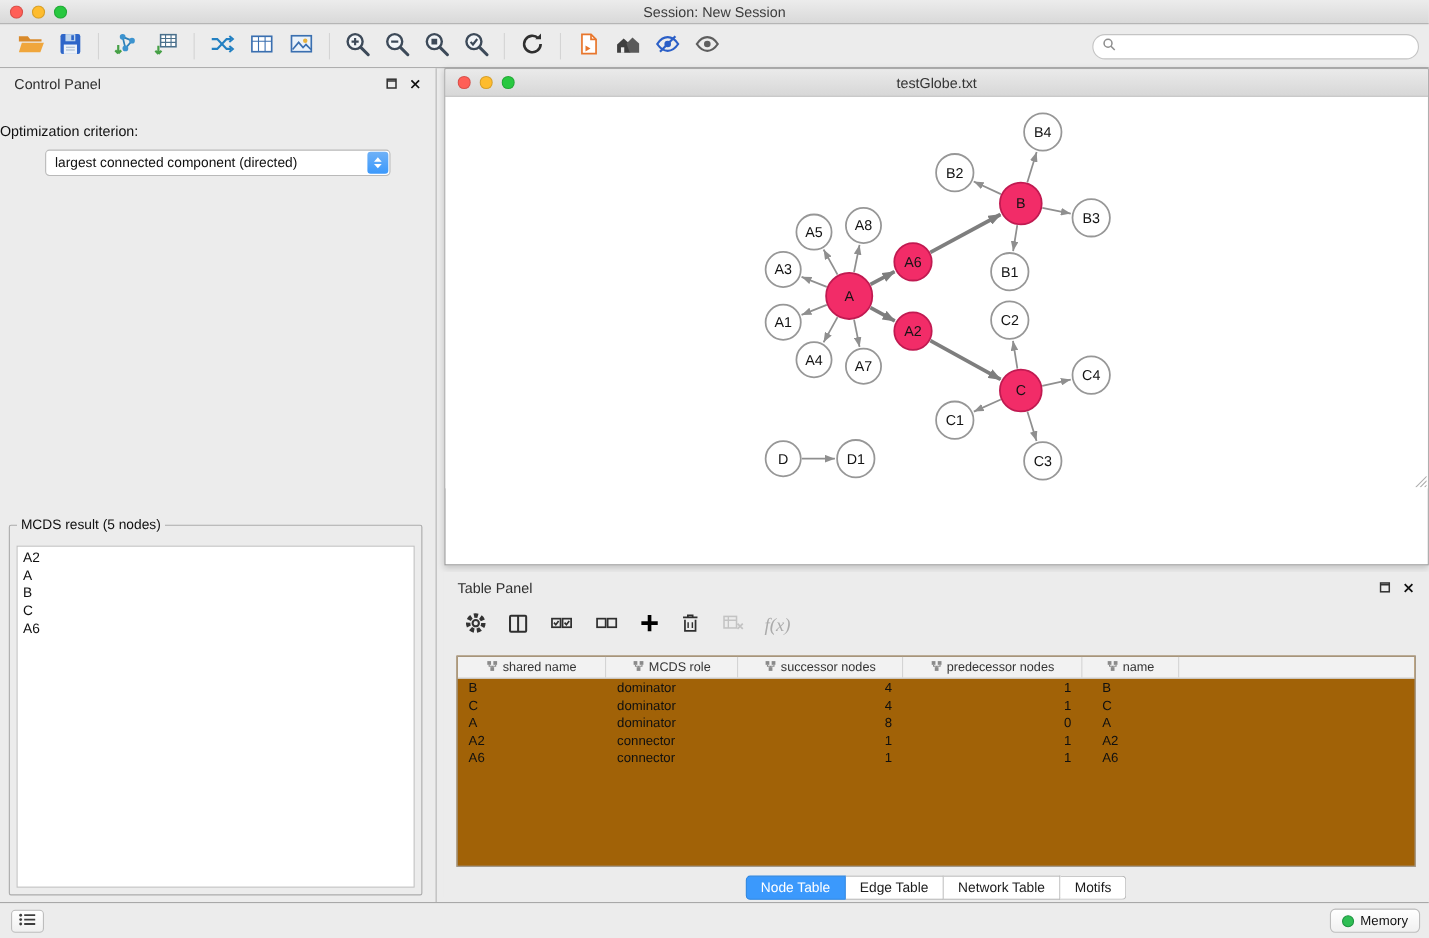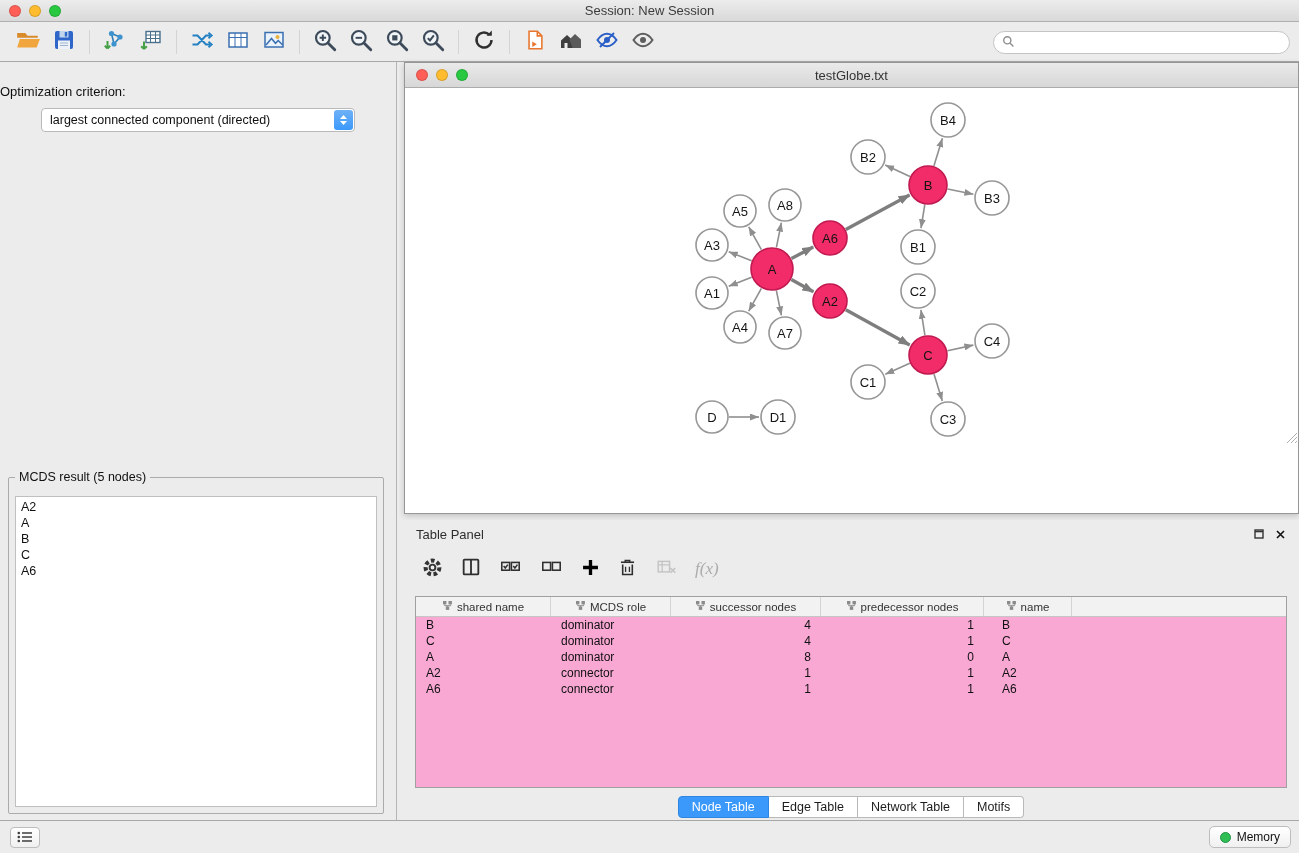--- a/index.html
+++ b/index.html
@@ -69,21 +69,21 @@
   .node-mcds { fill:var(--mcds,#F22C68); stroke:#C01A51; stroke-width:1.6; }
   .node-label { font-size:13px; fill:#141414; text-anchor:middle; font-family:"Liberation Sans",sans-serif; }
   .edge-thin { stroke:#8F8F8F; stroke-width:1.6; }
   .edge-bold { stroke:#7E7E7E; stroke-width:3.4; }
   .grip { position:absolute; right:1px; bottom:1px; }
 
   
   .table-panel { position:absolute; left:403px; top:520px; width:896px; height:296px; background:#ECECEC; }
   .tp-toolbar { height:42px; display:flex; align-items:center; padding-left:18px; gap:16px;text-align:center; }
   .fx-label { font-family:"Liberation Serif", serif; font-style:italic; font-size:17px; color:#ABABAB; }
-  .table-box { position:absolute; left:12px; top:76px; width:872px; height:192px; background:#f9a8d4;
+  .table-box { position:absolute; left:12px; top:76px; width:872px; height:192px; background:#a16207;
     border:1px solid #A0A0A0; overflow:hidden; }
   .thead { display:flex; height:20px; background:#F2F2F2; border-bottom:1px solid #C6C6C6; }
   .th { display:flex; align-items:center; justify-content:center; gap:4px; font-size:11.5px; color:#333;
     border-right:1px solid #D4D4D4; }
   .th.filler { flex:1; border-right:none; }
   .tbody { }
   .tr { display:flex; height:16px; align-items:center; }
   .td { font-size:12px; color:#101010; white-space:nowrap; overflow:hidden; }
   .tp-tabs { position:absolute; left:0; right:0; top:276px; display:flex; justify-content:center; }
   .tp-tab { font-size:12.5px; padding:3px 13px; background:#fff; border:1px solid #B9B9B9; border-left:none; color:#1c1c1c; }
@@ -237,20 +237,37 @@
     <span class="search-field">
       <span><svg width="13" height="13" viewBox="0 0 13 13">
             <circle cx="5.3" cy="5.3" r="3.6" fill="none" stroke="#8E8E8E" stroke-width="1.4"></circle>
             <path d="M8 8l3.4 3.4" stroke="#8E8E8E" stroke-width="1.4"></path>
           </svg></span>
       <input type="text" placeholder="" style="">
     </span>
   </div>
 
   <div class="control-panel">
+    <div class="panel-header">
+      <span>Control Panel</span>
+      <span class="spacer"></span>
+      <span class="win-icons">
+        <span class="win-icon">
+            <svg width="10" height="10" viewBox="0 0 10 10">
+              <rect x="1" y="1" width="8" height="8" fill="none" stroke="#333" stroke-width="1.4"></rect>
+              <path d="M1 2.6h8" stroke="#333" stroke-width="1.4"></path>
+            </svg>
+          </span>
+        <span class="win-icon">
+            <svg width="9" height="9" viewBox="0 0 9 9">
+              <path d="M1 1l7 7M8 1L1 8" stroke="#111" stroke-width="1.6"></path>
+            </svg>
+          </span>
+      </span>
+    </div>
     <div class="opt-label">Optimization criterion:</div>
     <div class="dropdown">
       <span>largest connected component (directed)</span>
       <span class="stepper">
           <svg width="9" height="12" viewBox="0 0 9 12">
             <path d="M4.5 1L8 5H1z" fill="#fff"></path>
             <path d="M4.5 11L1 7h7z" fill="#fff"></path>
           </svg>
         </span>
     </div>

